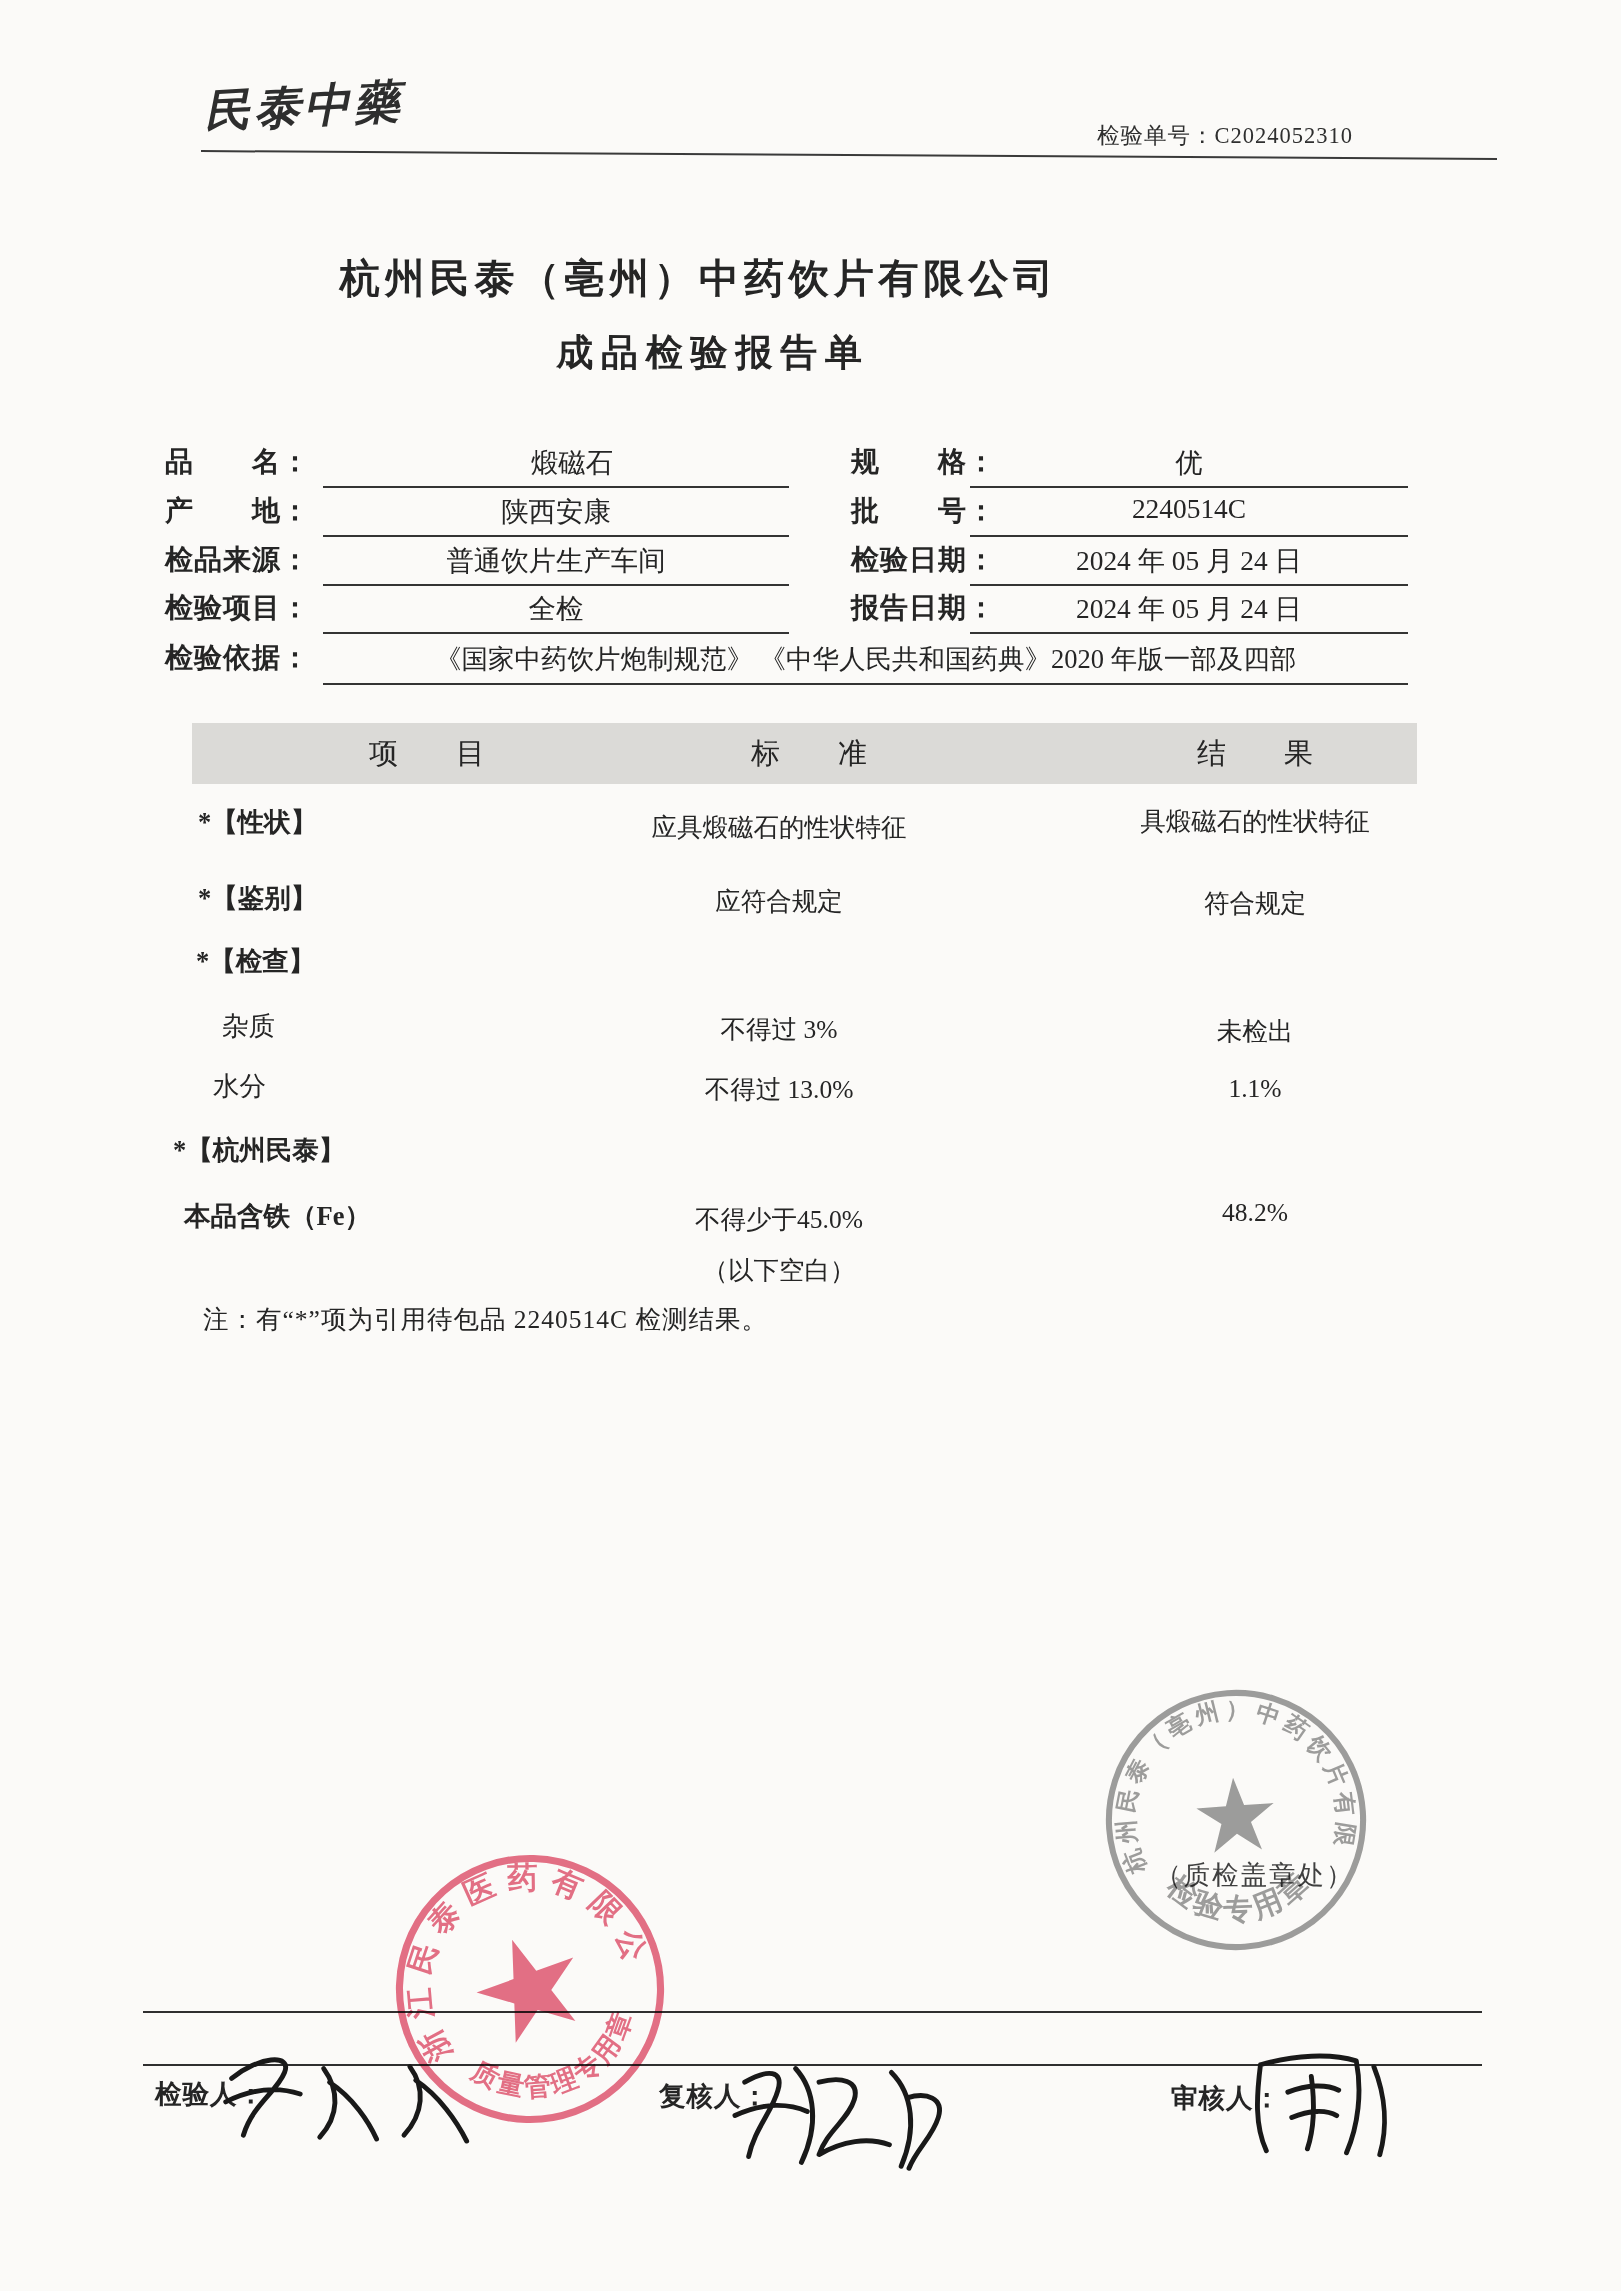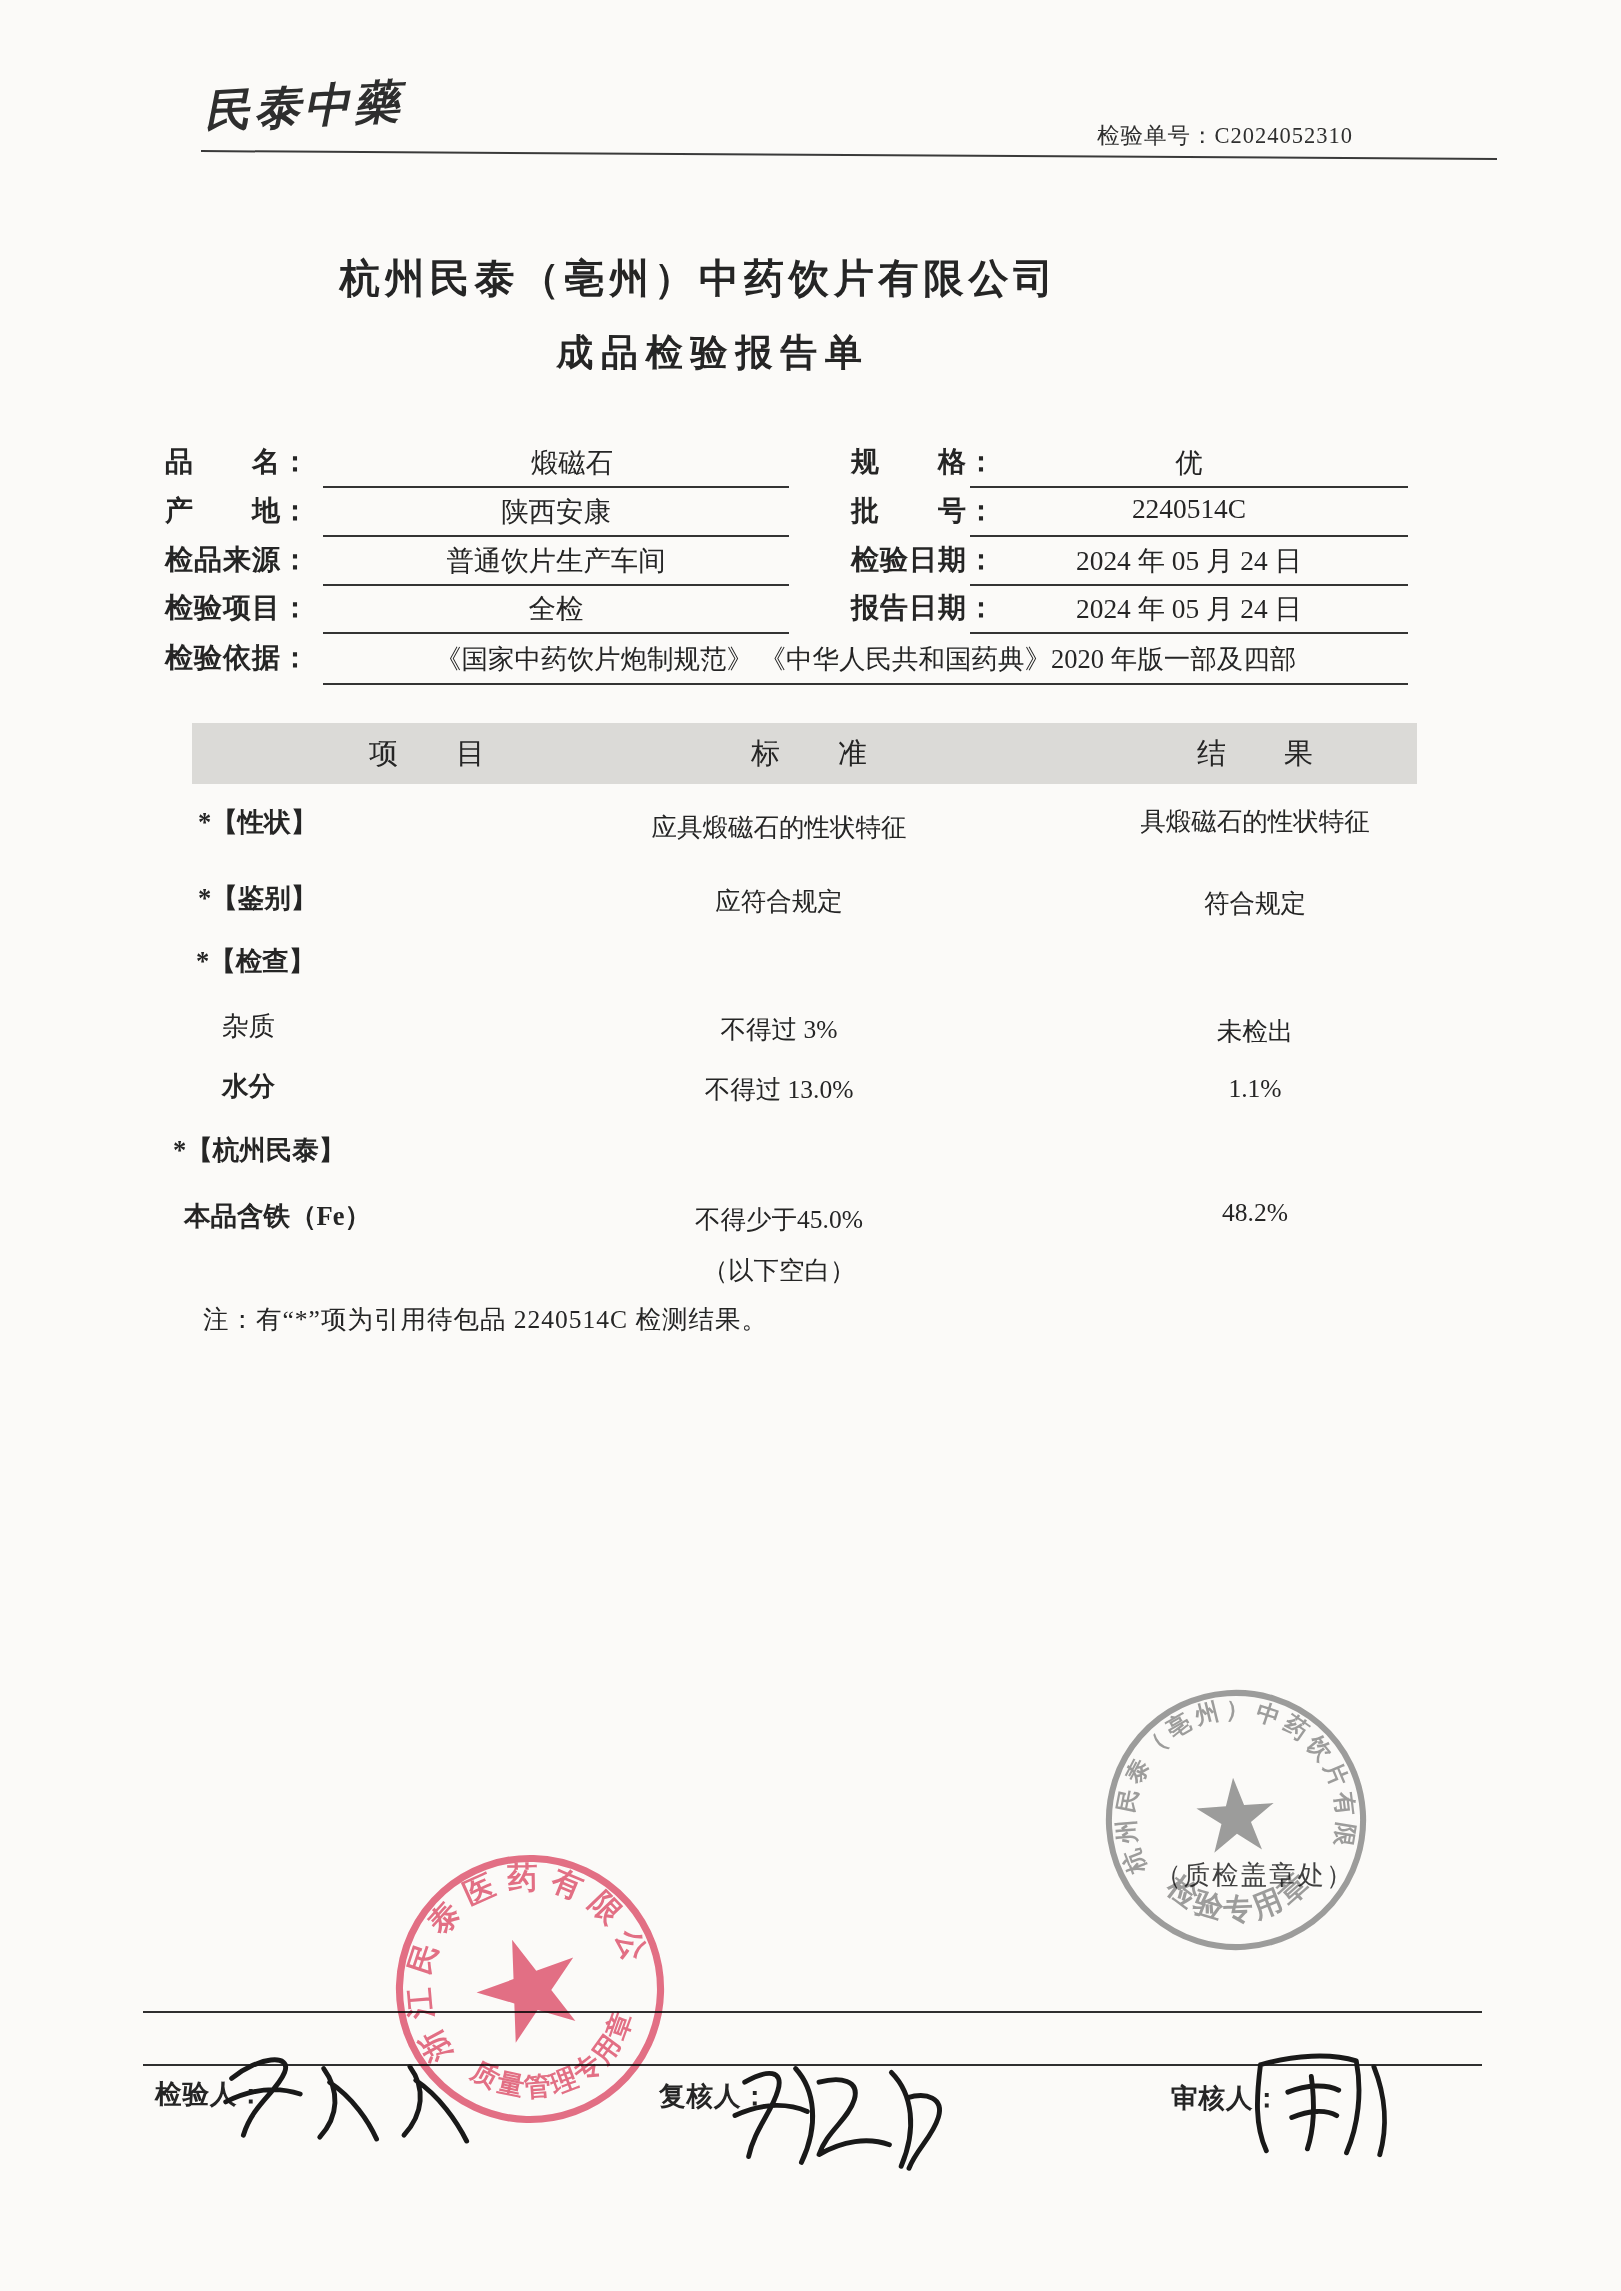--- a/index.html
+++ b/index.html
@@ -117,21 +117,21 @@
     <span class="c1" style="left:198px">*【鉴别】</span>
     <span class="c2" style="top:3.9px">应符合规定</span>
     <span class="c3" style="top:5.9px">符合规定</span>
   </div>
   <div class="trow" style="top:1008px">
     <span class="c1" style="left:222px;font-weight:400">杂质</span>
     <span class="c2" style="top:3.9px">不得过 3%</span>
     <span class="c3" style="top:5.9px">未检出</span>
   </div>
   <div class="trow" style="top:1068px">
-    <span class="c1" style="left:222px;font-weight:700">水分</span>
+    <span class="c1" style="left:213px;font-weight:400">水分</span>
     <span class="c2" style="top:3.9px">不得过 13.0%</span>
     <span class="c3" style="top:5.9px">1.1%</span>
   </div>
   <div class="trow" style="top:1132px">
     <span class="c1" style="left:173px">*【杭州民泰】</span>
     <span class="c2"></span>
     <span class="c3"></span>
   </div>
   <div class="trow" style="top:1198px">
     <span class="c1" style="left:184px;font-weight:600">本品含铁（Fe）</span>

